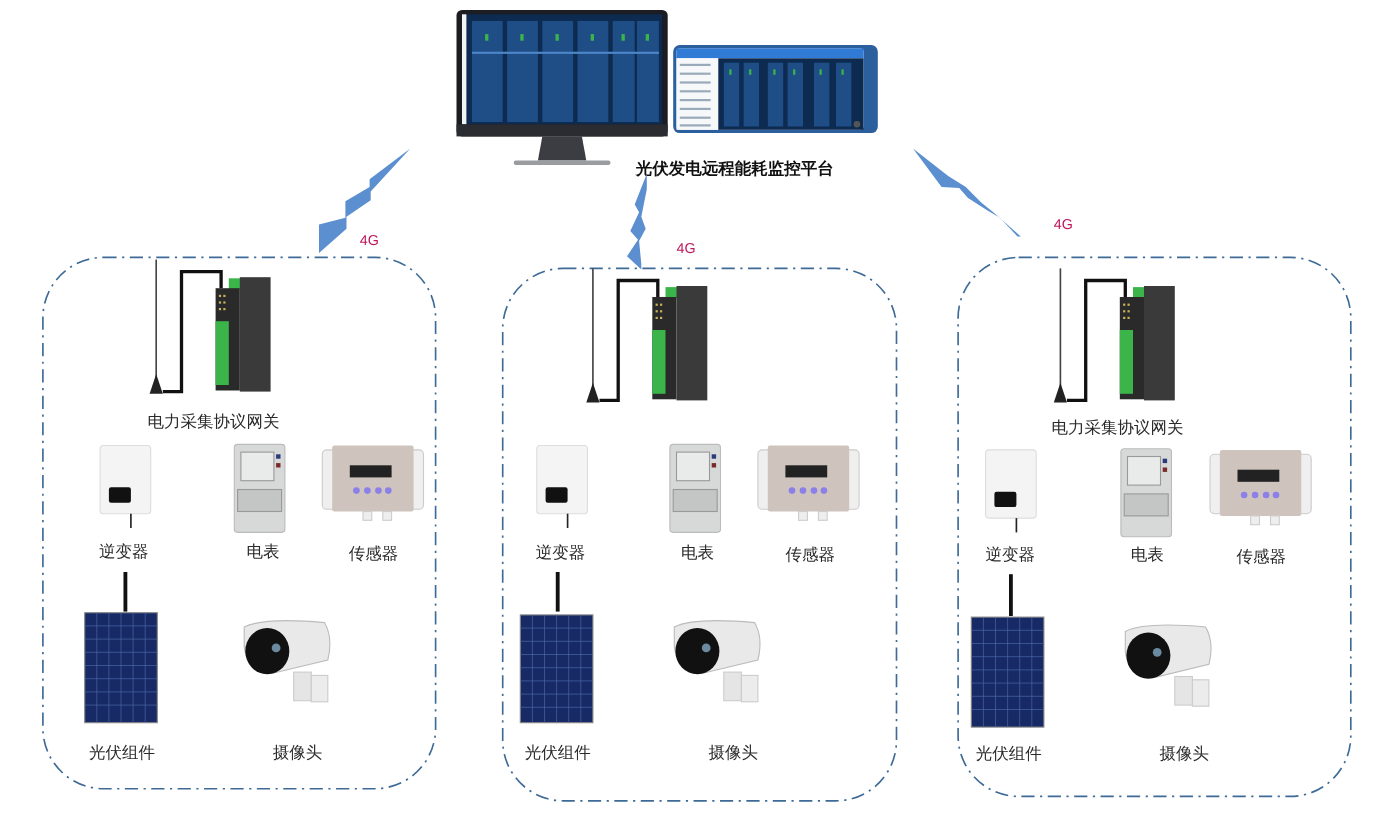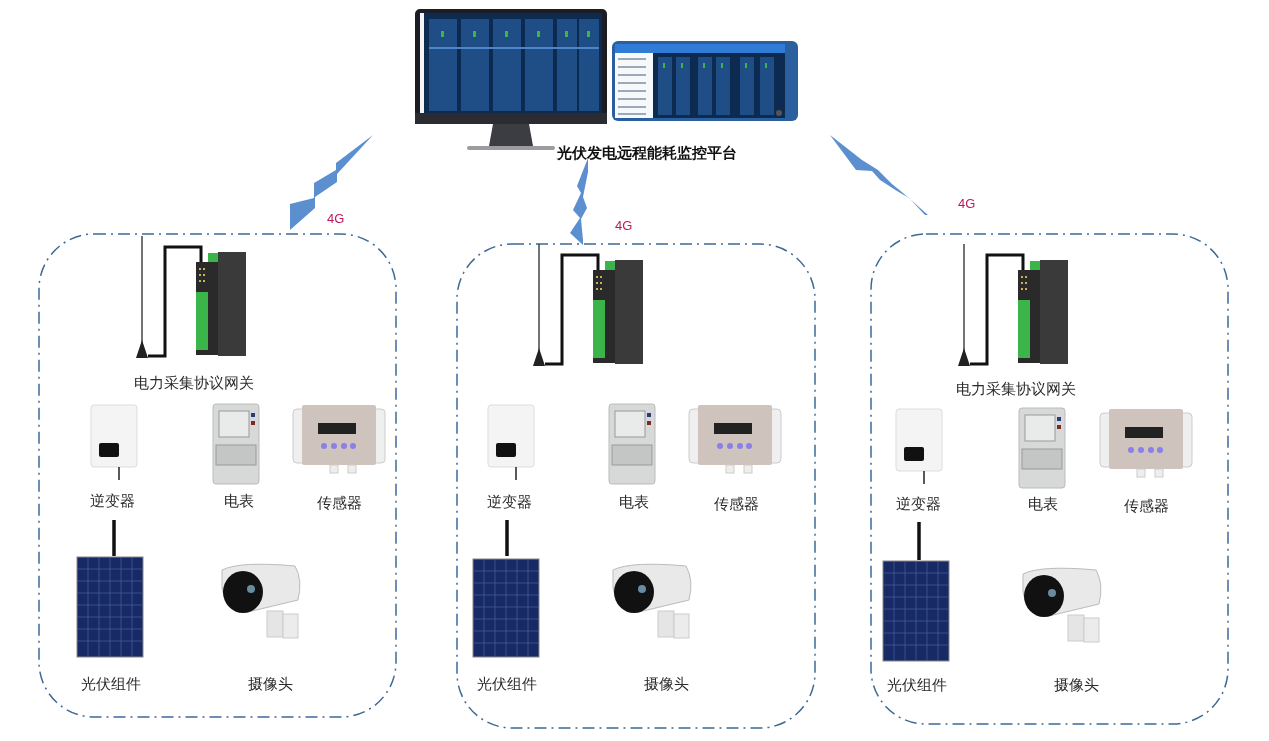--- a/index.html
+++ b/index.html
@@ -1,21 +1,21 @@
 <!DOCTYPE html>
 <html><head>
 <meta charset="utf-8">
 <style>
   html, body { margin: 0; padding: 0; background: #ffffff; }
   body { width: 1269px; height: 741px; position: relative; overflow: hidden;
          font-family: "DejaVu Sans", "Liberation Sans", sans-serif; color: #222; }
   .abs { position: absolute; }
   .lbl { position: absolute; font-size: 15px; color: #2a2a2a; white-space: nowrap; }
   .g4 { position: absolute; font-family: "Liberation Sans", sans-serif; font-size: 13px; color: #be185d; }
-  .title { position: absolute; font-size: 15px; font-weight: bold; color: #111; white-space: nowrap; }
+  .title { position: absolute; font-size: 15px; font-weight: bold; color: #111; white-space: nowrap; margin-left: 21px; }
   svg { position: absolute; left: 0; top: 0; overflow: visible; }
 </style>
 </head>
 <body>
 
 <div class="abs" style="left:415px;top:9px;width:192px;height:145px;">
   <svg width="192" height="145">
     <rect x="0" y="0" width="192" height="115" rx="5" fill="#1b1d22"></rect>
     <rect x="5" y="4" width="182" height="100" fill="#0d2a50"></rect>
     <rect x="5" y="4" width="4" height="100" fill="#f4f4f4"></rect>

